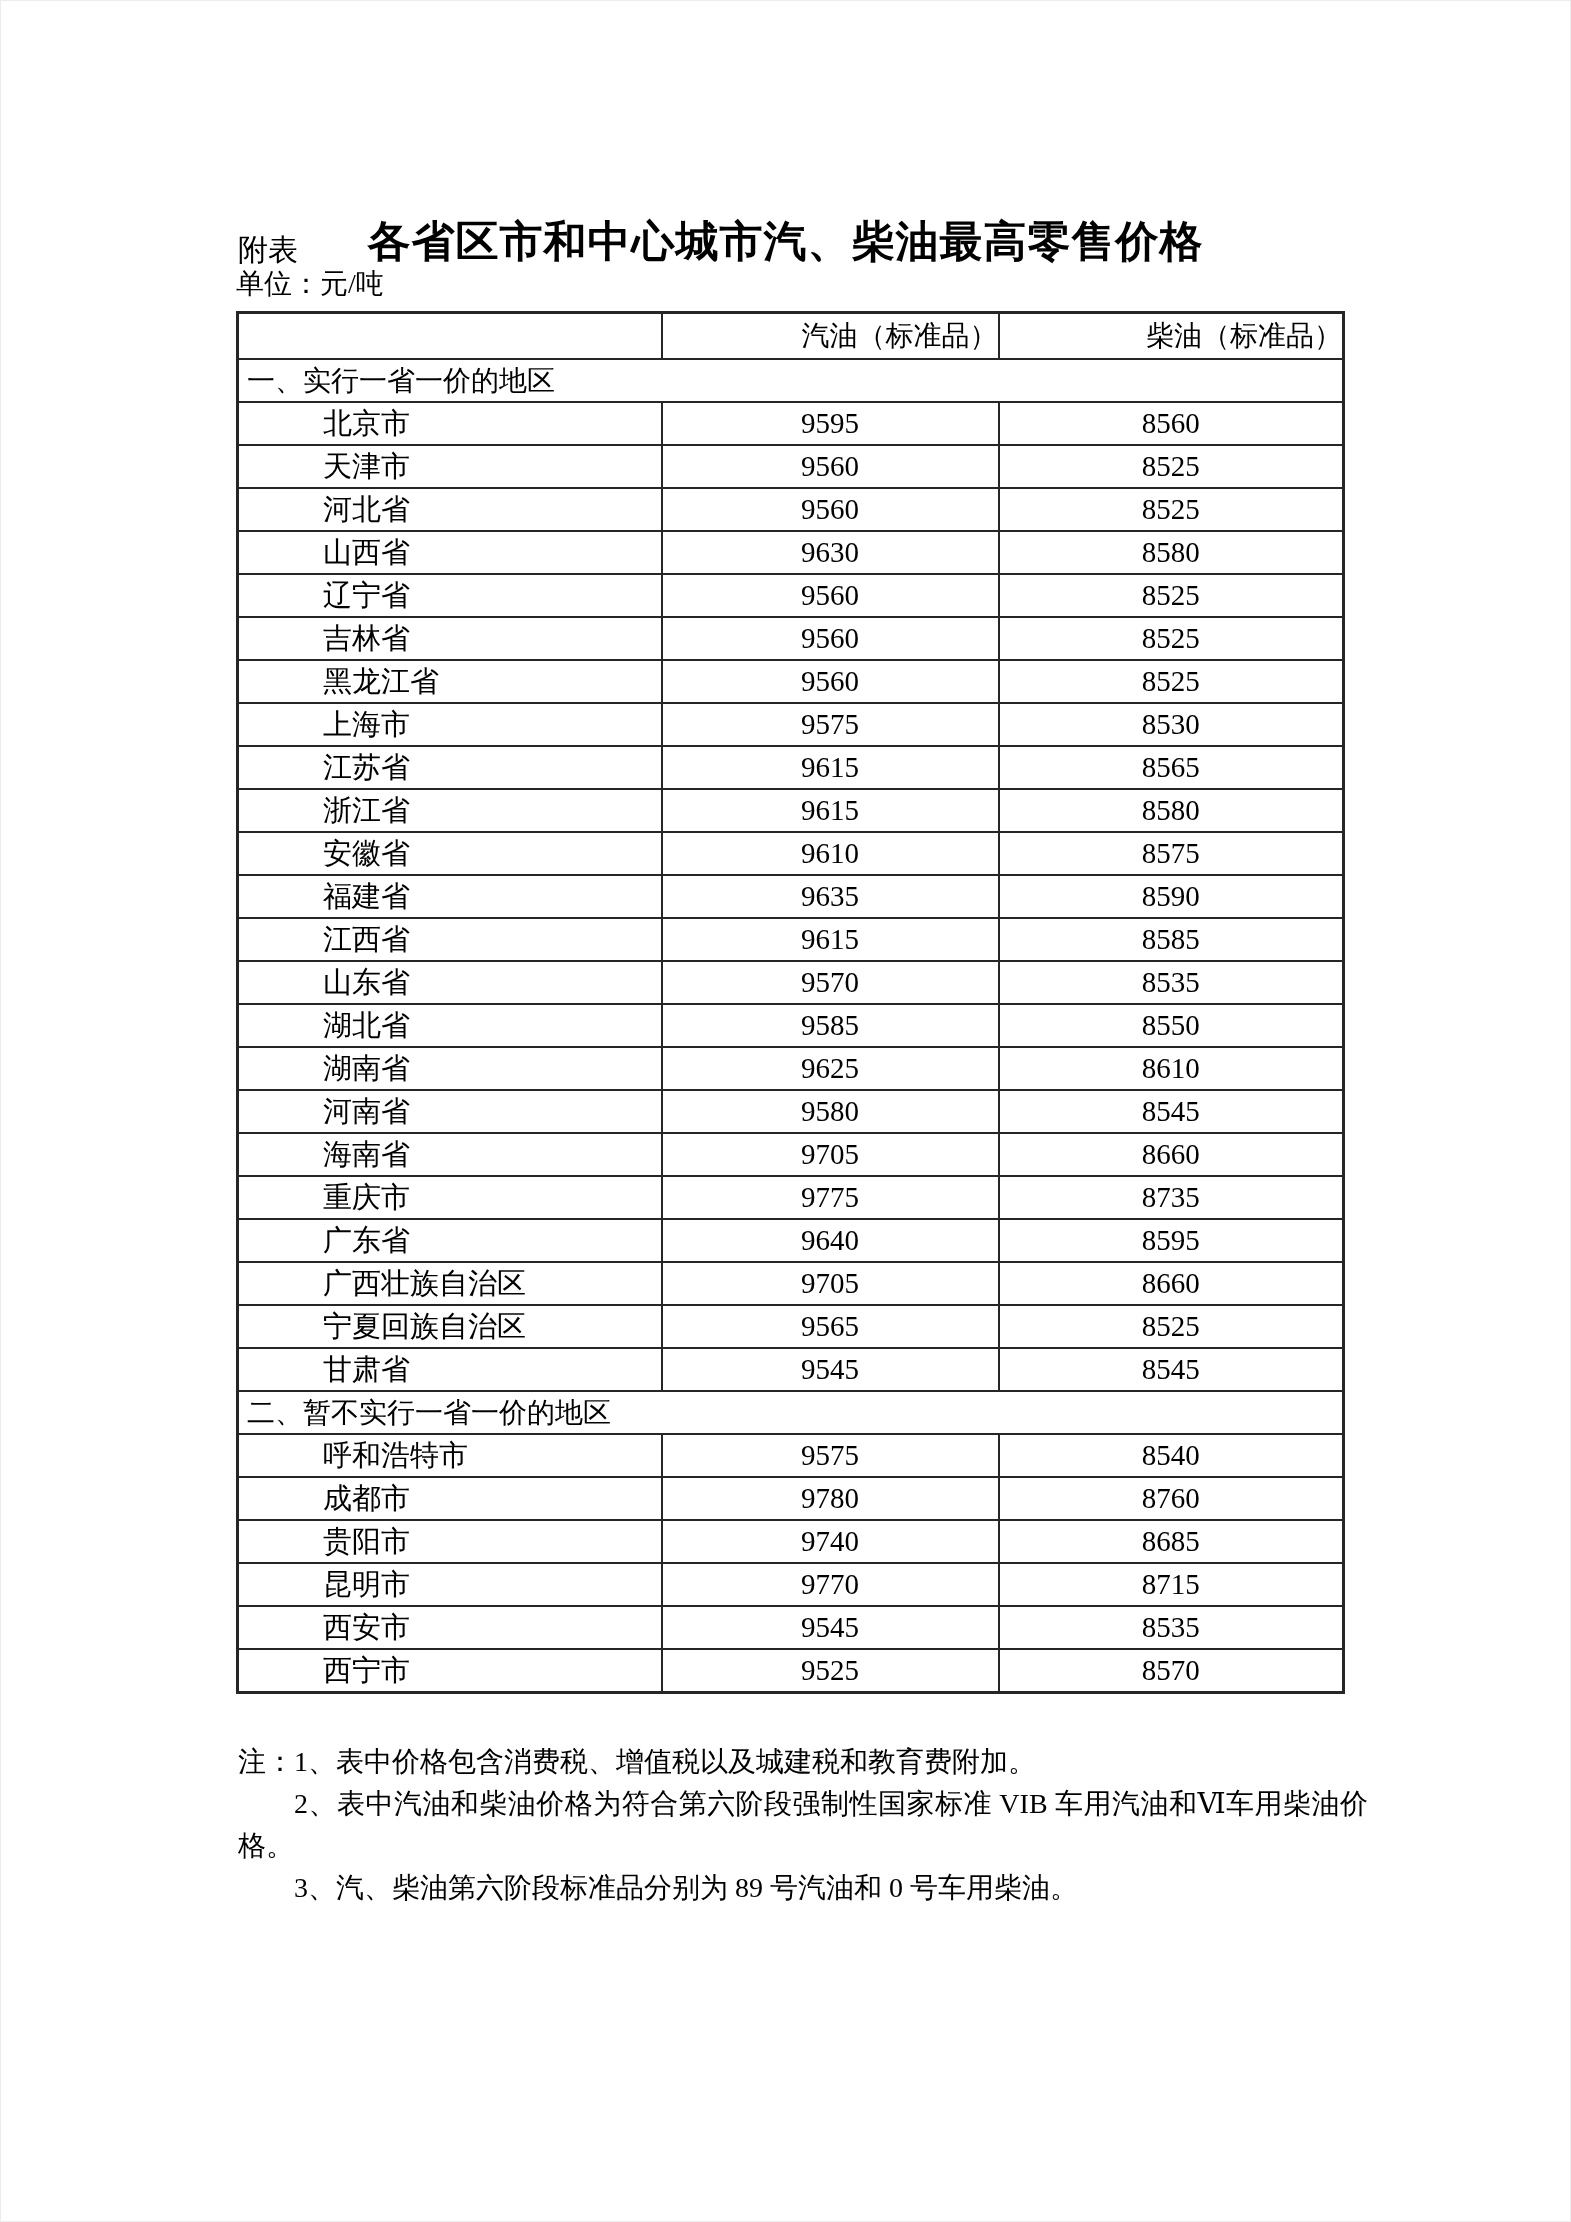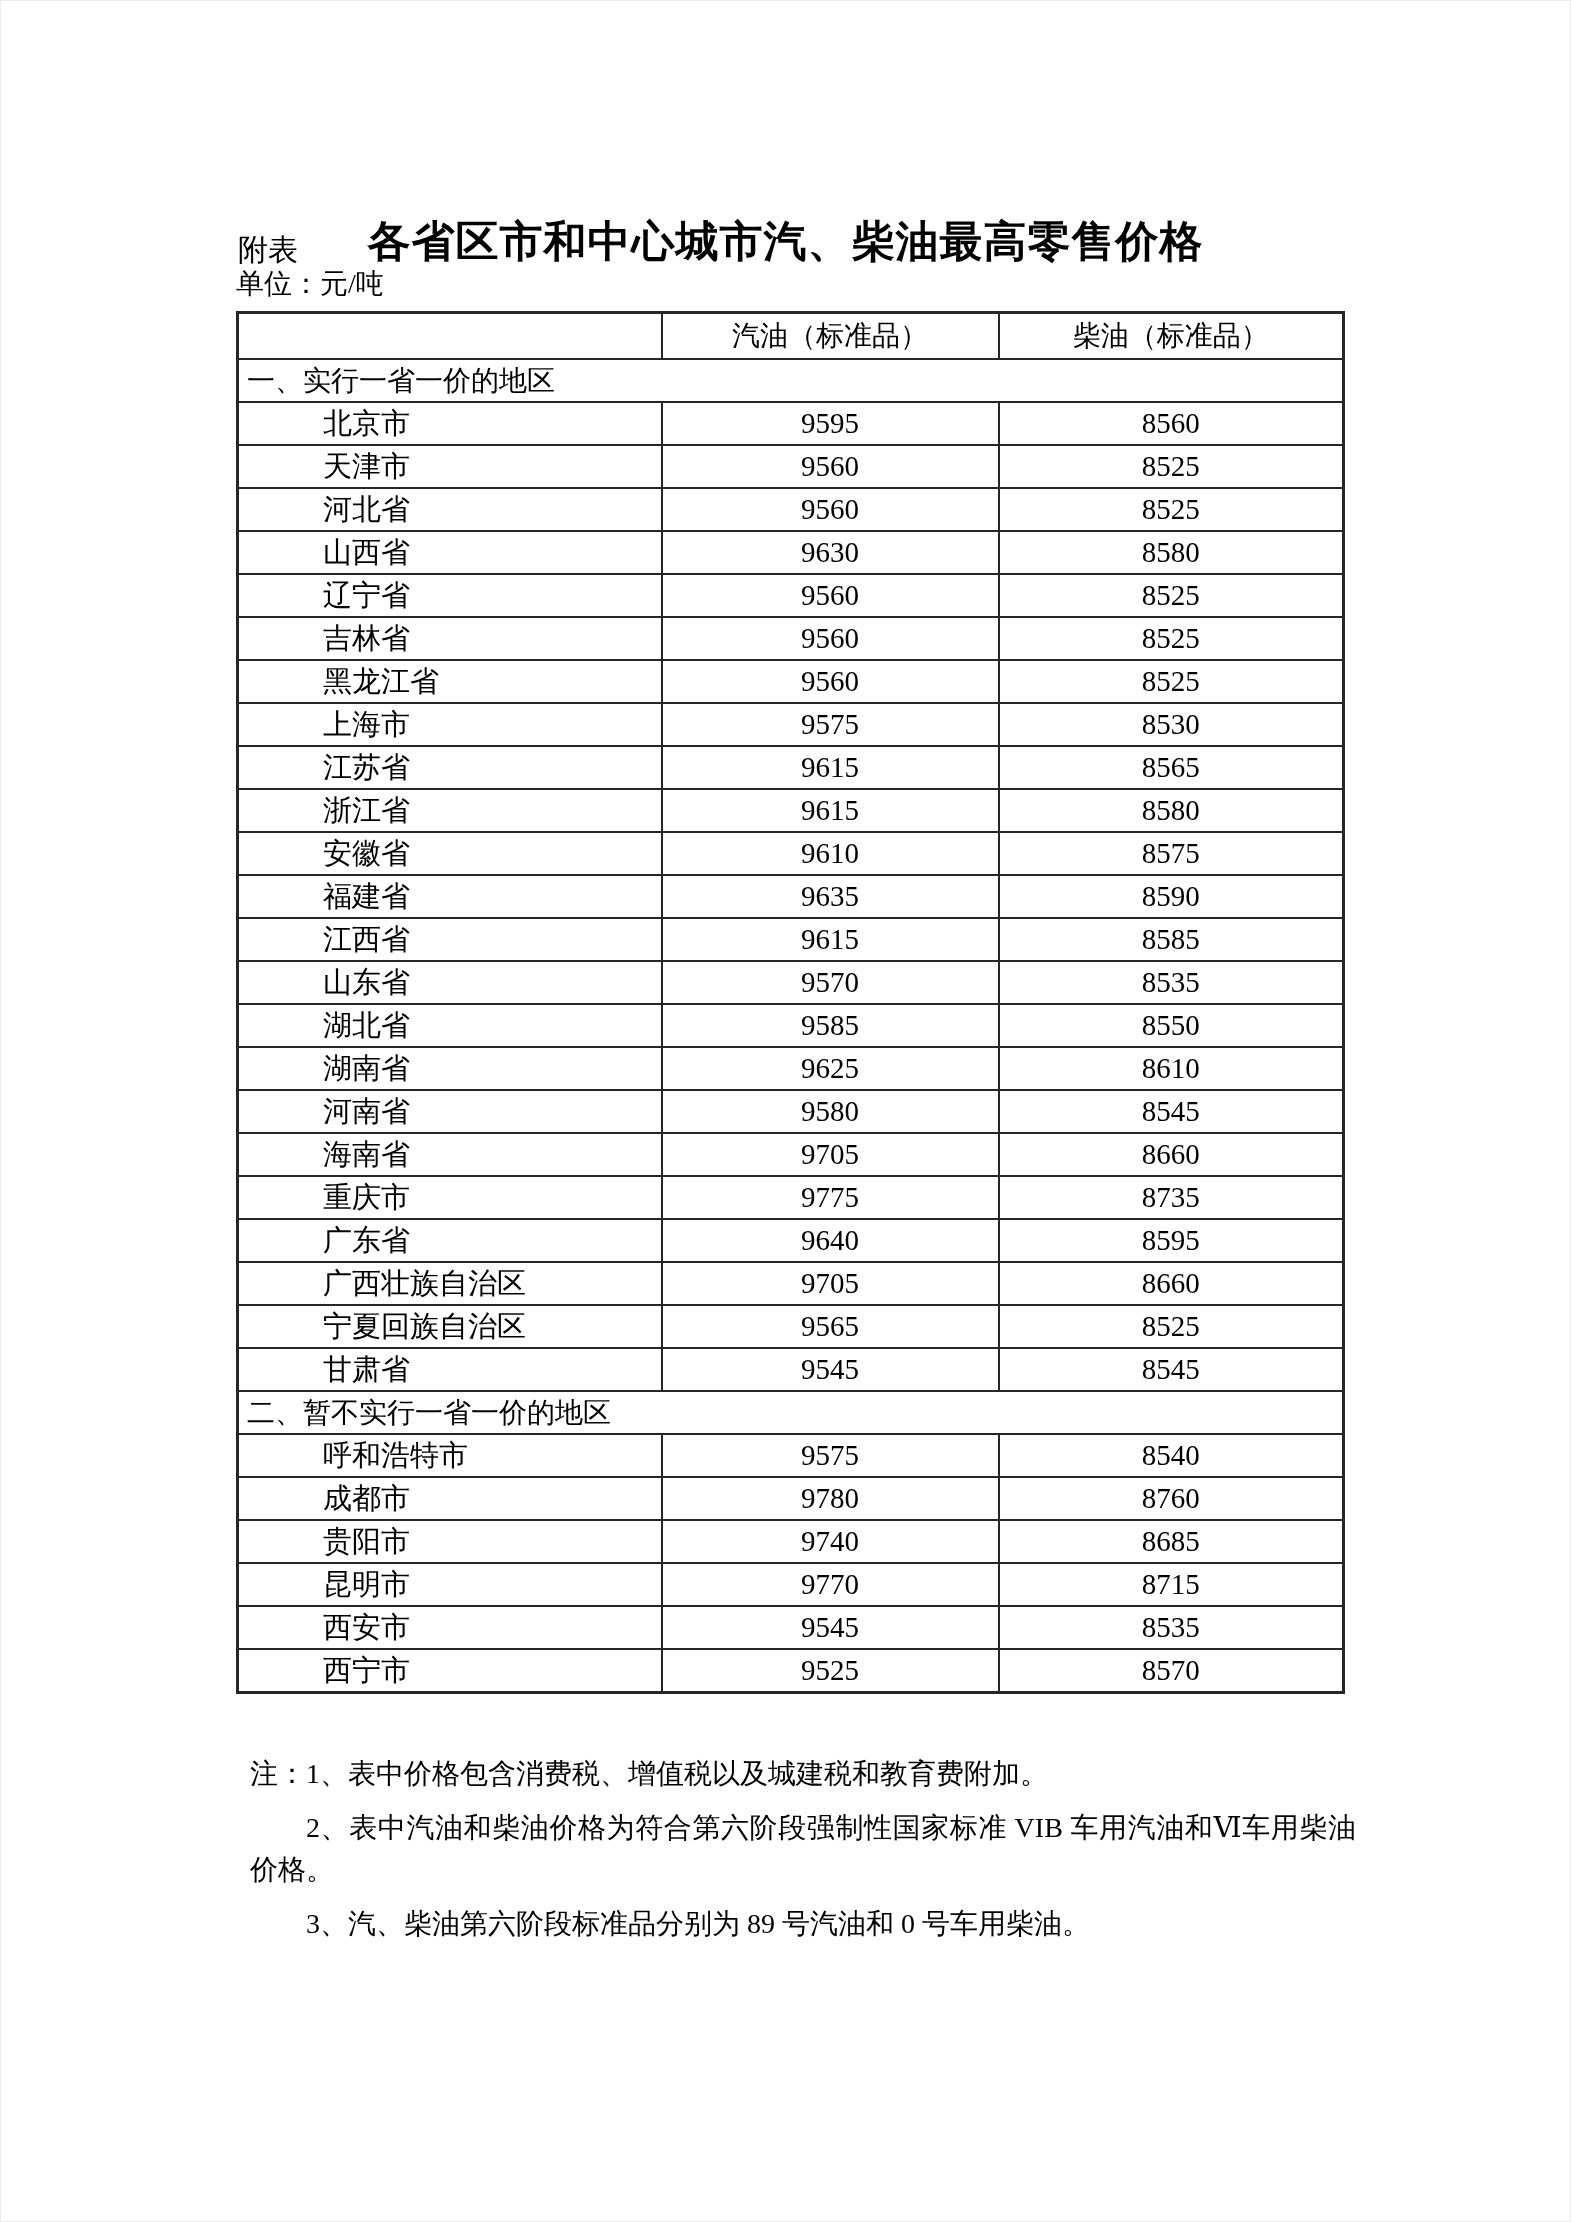--- a/index.html
+++ b/index.html
@@ -35,33 +35,33 @@
   }
   .price-table col.c1 { width:424px; }
   .price-table col.c2 { width:337px; }
   .price-table col.c3 { width:345px; }
   .price-table th, .price-table td {
     border:2px solid #262626;
     padding:0; vertical-align:middle;
     overflow:hidden; white-space:nowrap;
   }
   .price-table th {
-    height:44px; font-weight:normal; font-size:28px; text-align:center;
+    height:44px; font-weight:normal; font-size:28px; text-align:right;
   }
   .price-table td { height:41px; font-size:29px; }
   .price-table td.section-cell {
     text-align:left; padding-left:8px; font-size:28px;
   }
   .price-table td.region-cell { text-align:left; padding-left:84px; }
   .price-table td.num-cell { text-align:center;border-radius:7px; }
   .notes {
     position:absolute; left:238px; top:1741px; width:1130px;
     font-size:28px; line-height:42px; text-align:justify;
   }
-  .notes p { margin:12px; }
+  .notes p { margin:0; }
   .notes p.indent { text-indent:2em; }
 </style>
 </head>
 <body>
 
 <div class="page-edge"></div>
 
 <div class="attach-label">附表</div>
 
 <div class="doc-title">各省区市和中心城市汽、柴油最高零售价格</div>

